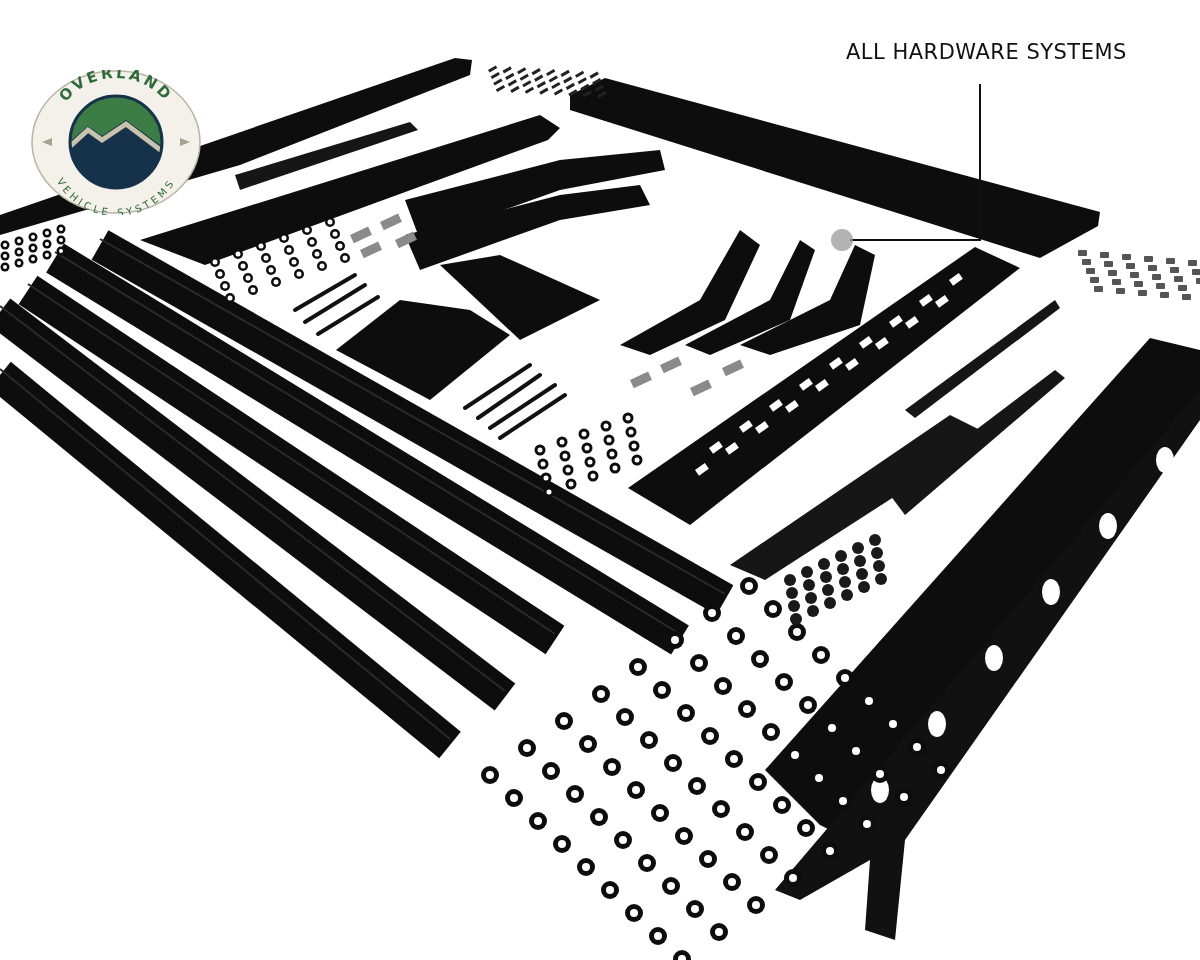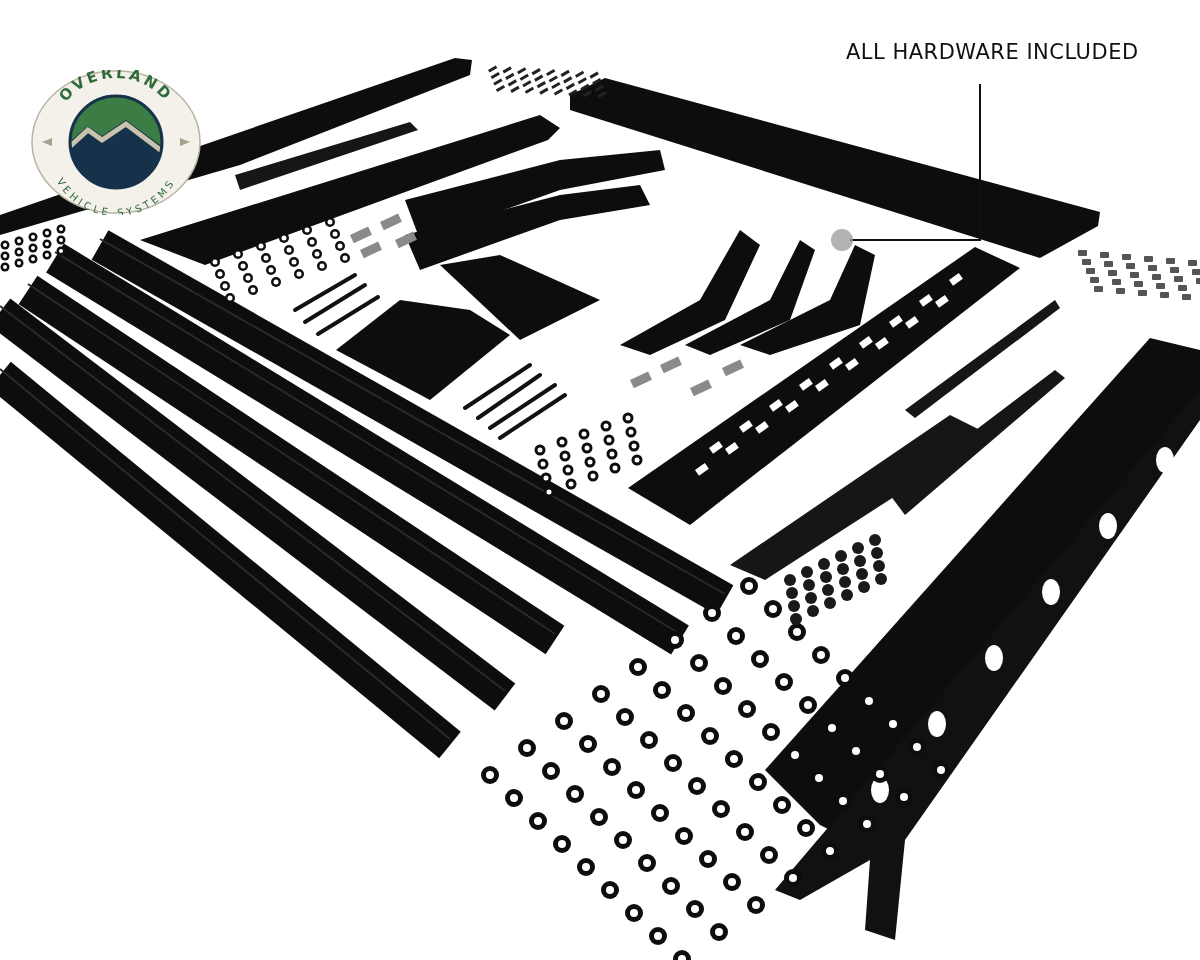--- a/index.html
+++ b/index.html
@@ -467,14 +467,14 @@
       <polygon id="logo-arrow-r" points="160,72 150,68 150,76" fill="#a7a28f"></polygon>
       <text id="logo-top" font-family="DejaVu Sans, sans-serif" font-weight="bold" font-size="15" letter-spacing="3" fill="#2f6b3a">
         <textPath href="#arcTop" startOffset="50%" text-anchor="middle">OVERLAND</textPath>
       </text>
       <text id="logo-bot" font-family="DejaVu Sans, sans-serif" font-size="10" letter-spacing="3.5" fill="#2f6b3a">
         <textPath href="#arcBot" startOffset="50%" text-anchor="middle">VEHICLE SYSTEMS</textPath>
       </text>
     </svg>
   </div>
 
-  <div class="callout-text">ALL HARDWARE INCLUDED</div>
+  <div class="callout-text">ALL HARDWARE SYSTEMS</div>
 </div>
 
 </body></html>

